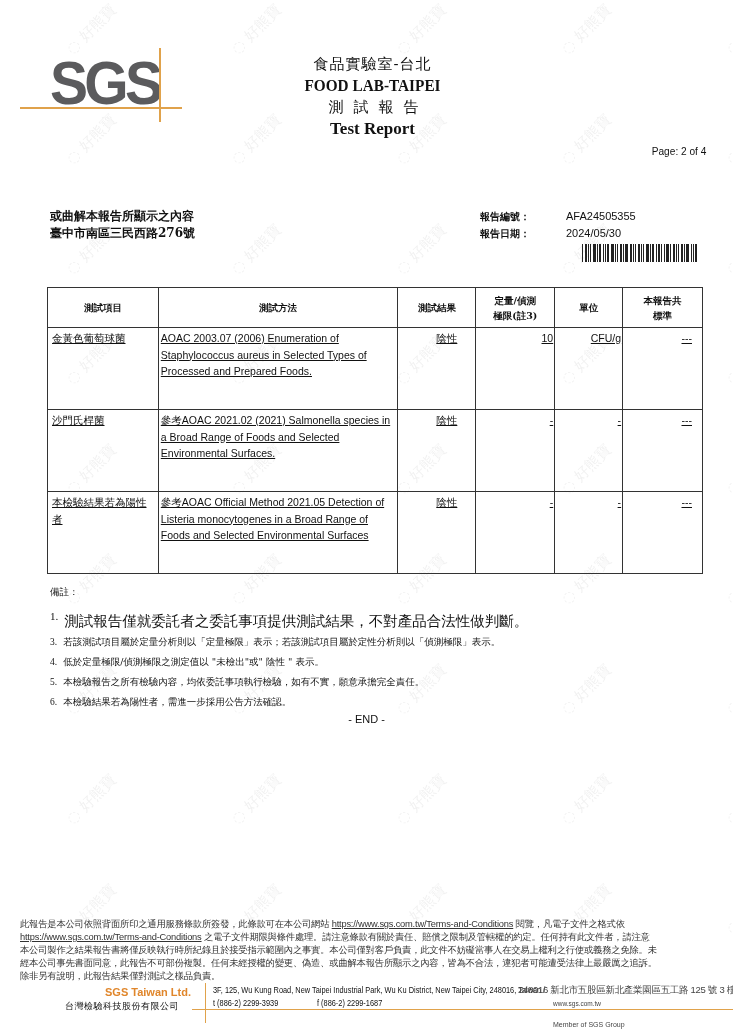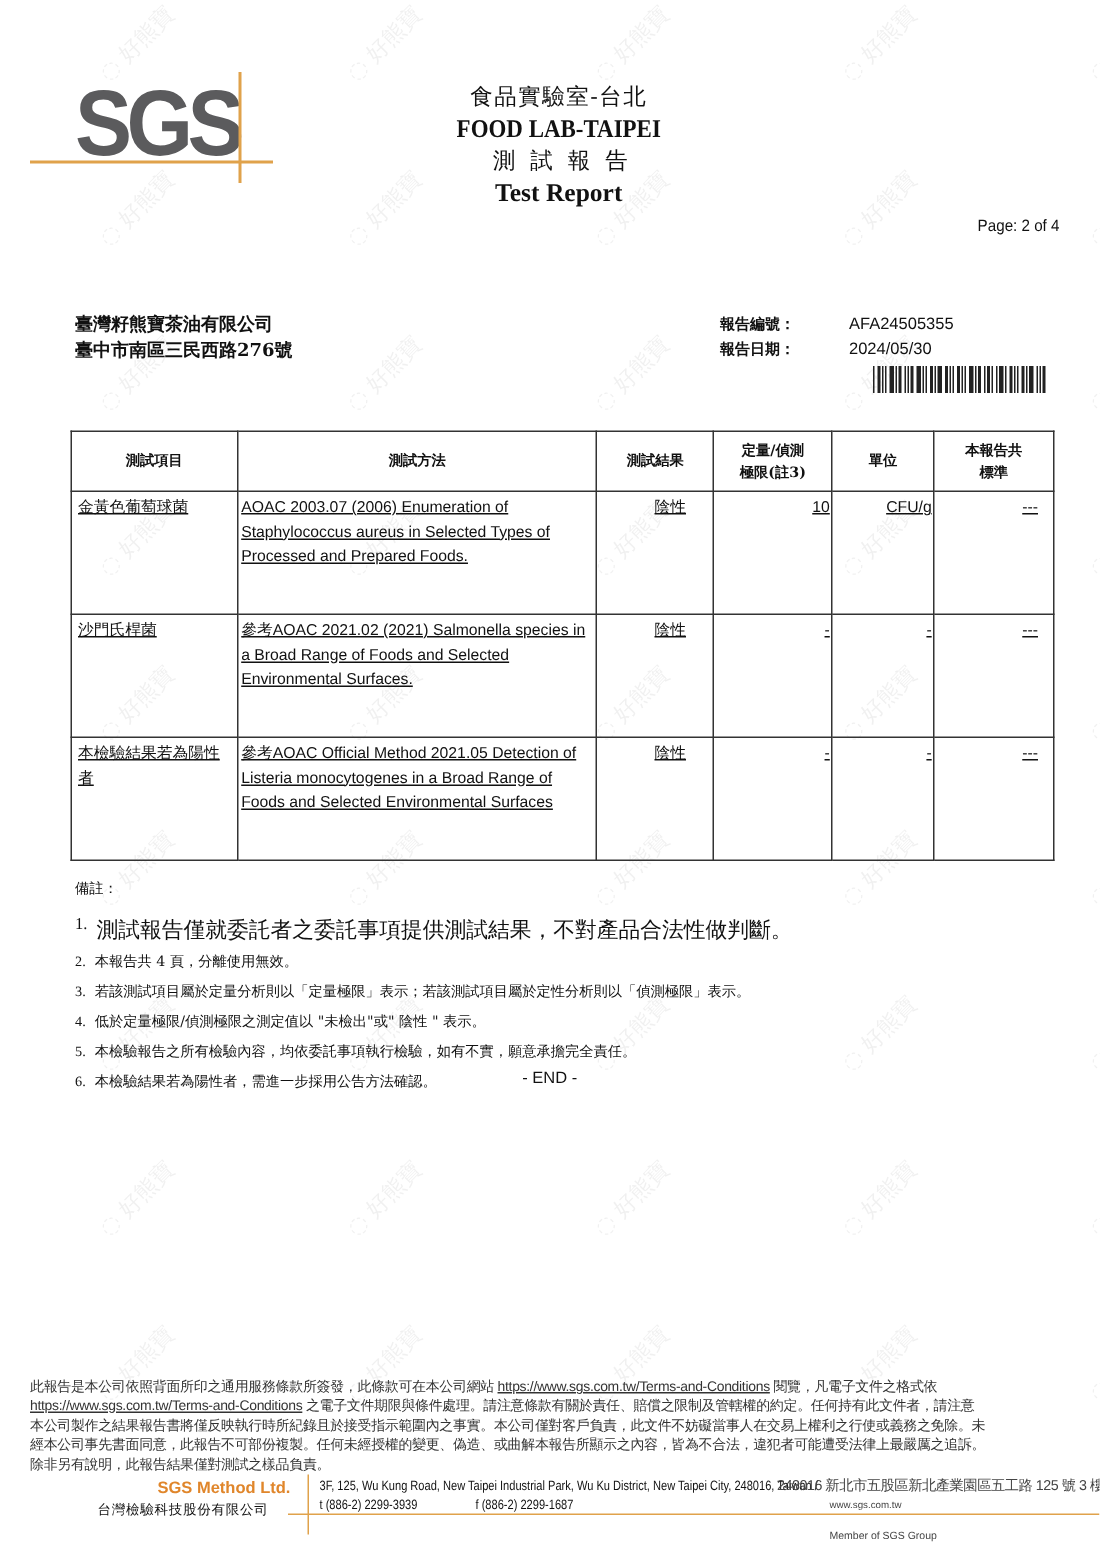--- a/index.html
+++ b/index.html
@@ -147,21 +147,21 @@
 </div>
 
 <div class="hdr hdr-cn1">食品實驗室-台北</div>
 <div class="hdr hdr-en1">FOOD LAB-TAIPEI</div>
 <div class="hdr hdr-cn2">測試報告</div>
 <div class="hdr hdr-en2">Test Report</div>
 
 <div class="page-no">Page: 2 of 4</div>
 
 <div class="client">
-  <div>臺灣籽熊寶茶油有限公司</div>
+  <div>或曲解本報告所顯示之內容</div>
   <div>臺中市南區三民西路276號</div>
 </div>
 
 <div class="meta">
   <div class="meta-row">
     <span class="meta-label">報告編號：</span>
     <span class="meta-val">AFA24505355</span>
   </div>
   <div class="meta-row">
     <span class="meta-label">報告日期：</span>
@@ -261,37 +261,36 @@
       <td class="c-limit">-</td>
       <td class="c-unit">-</td>
       <td class="c-std">---</td>
     </tr>
   </tbody>
 </table>
 
 <div class="notes">
   <div class="notes-title">備註：</div>
   <div class="note big"><span class="num">1.</span><span>測試報告僅就委託者之委託事項提供測試結果，不對產品合法性做判斷。</span></div>
-  <div class="note"><span class="num">2.</span><span>本報告共 4 頁，分離使用無效。</span></div>
   <div class="note"><span class="num">3.</span><span>若該測試項目屬於定量分析則以「定量極限」表示；若該測試項目屬於定性分析則以「偵測極限」表示。</span></div>
   <div class="note"><span class="num">4.</span><span>低於定量極限/偵測極限之測定值以 "未檢出"或" 陰性 " 表示。</span></div>
   <div class="note"><span class="num">5.</span><span>本檢驗報告之所有檢驗內容，均依委託事項執行檢驗，如有不實，願意承擔完全責任。</span></div>
   <div class="note"><span class="num">6.</span><span>本檢驗結果若為陽性者，需進一步採用公告方法確認。</span></div>
 </div>
 <div class="end">- END -</div>
 
 <div class="disclaimer">
   <div><span>此報告是本公司依照背面所印之通用服務條款所簽發，此條款可在本公司網站 </span><a>https://www.sgs.com.tw/Terms-and-Conditions</a><span> 閱覽，凡電子文件之格式依</span></div>
   <div><a>https://www.sgs.com.tw/Terms-and-Conditions</a><span> 之電子文件期限與條件處理。請注意條款有關於責任、賠償之限制及管轄權的約定。任何持有此文件者，請注意</span></div>
   <div>本公司製作之結果報告書將僅反映執行時所紀錄且於接受指示範圍內之事實。本公司僅對客戶負責，此文件不妨礙當事人在交易上權利之行使或義務之免除。未</div>
   <div>經本公司事先書面同意，此報告不可部份複製。任何未經授權的變更、偽造、或曲解本報告所顯示之內容，皆為不合法，違犯者可能遭受法律上最嚴厲之追訴。</div>
   <div>除非另有說明，此報告結果僅對測試之樣品負責。</div>
 </div>
 
-<div class="f-company-en">SGS Method Ltd.</div>
+<div class="f-company-en">SGS Taiwan Ltd.</div>
 <div class="f-company-cn">台灣檢驗科技股份有限公司</div>
 <div class="f-vline"></div>
 <div class="f-hline"></div>
 <div class="f-addr">3F, 125, Wu Kung Road, New Taipei Industrial Park, Wu Ku District, New Taipei City, 248016, Taiwan /</div>
 <div class="f-addr-cn">248016 新北市五股區新北產業園區五工路 125 號 3 樓</div>
 <div class="f-tel">t (886-2) 2299-3939</div>
 <div class="f-fax">f (886-2) 2299-1687</div>
 <div class="f-web">www.sgs.com.tw</div>
 <div class="f-member">Member of SGS Group</div>
 

